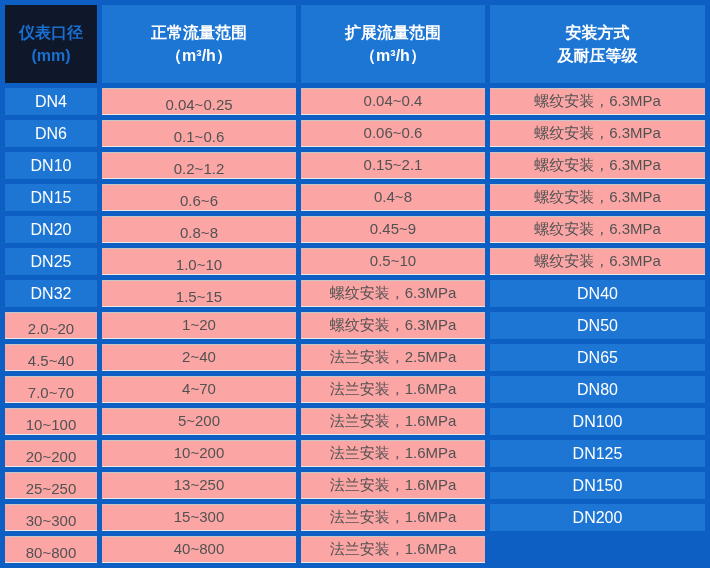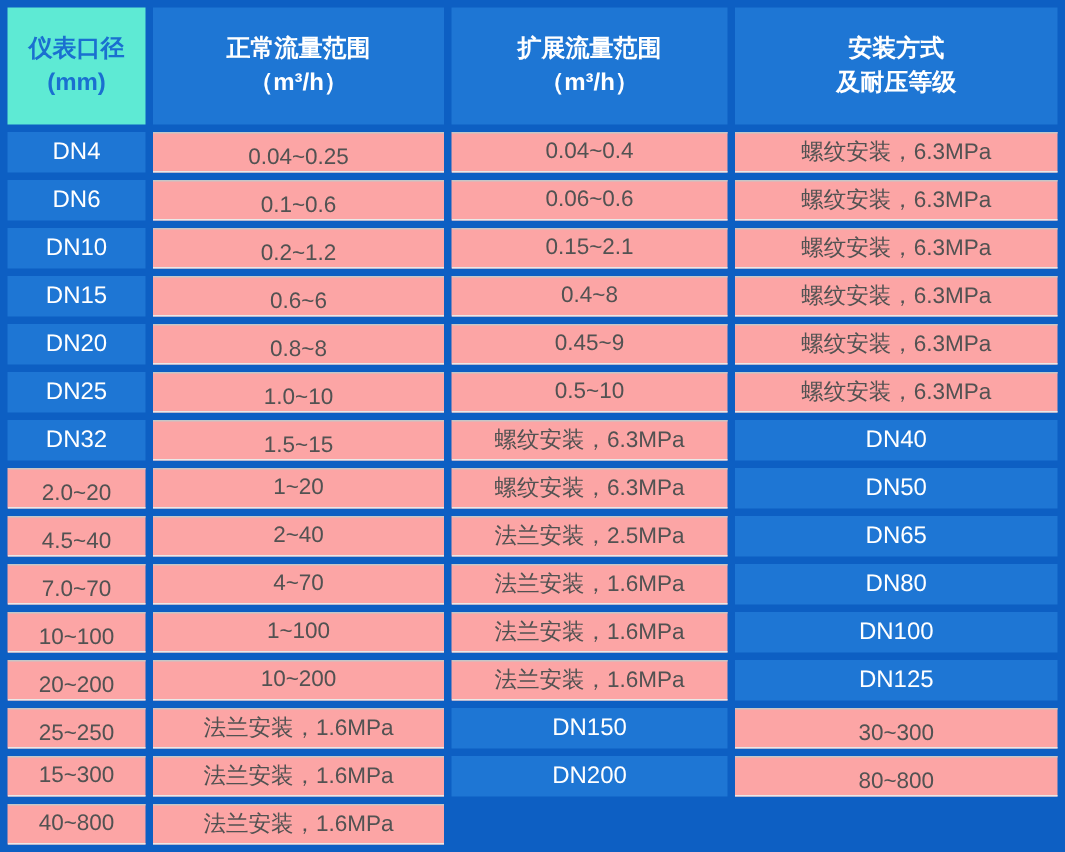--- a/index.html
+++ b/index.html
@@ -30,21 +30,21 @@
   
   .hdr {
     background: #1e76d4;
     color: #ffffff;
     font-weight: bold;
     font-size: 16px;
     line-height: 23px;
     flex-direction: column;
   }
   .hdr-first {
-    background: #5eead4;
+    background: #0f172a;
     color: #1a6fd0;
   }
   
   .rowlabel {
     background: #1e76d4;
     color: #ffffff;
     font-size: 16px;
   }
   
   .data {
@@ -122,30 +122,31 @@
   <div class="cell data upper">2~40</div>
   <div class="cell data">法兰安装，2.5MPa</div>
 
   <div class="cell rowlabel">DN65</div>
   <div class="cell data lower">7.0~70</div>
   <div class="cell data upper">4~70</div>
   <div class="cell data">法兰安装，1.6MPa</div>
 
   <div class="cell rowlabel">DN80</div>
   <div class="cell data lower">10~100</div>
-  <div class="cell data upper">1~100</div>
+  <div class="cell data upper">5~200</div>
   <div class="cell data">法兰安装，1.6MPa</div>
 
   <div class="cell rowlabel">DN100</div>
   <div class="cell data lower">20~200</div>
   <div class="cell data upper">10~200</div>
   <div class="cell data">法兰安装，1.6MPa</div>
 
   <div class="cell rowlabel">DN125</div>
   <div class="cell data lower">25~250</div>
+  <div class="cell data upper">13~250</div>
   <div class="cell data">法兰安装，1.6MPa</div>
 
   <div class="cell rowlabel">DN150</div>
   <div class="cell data lower">30~300</div>
   <div class="cell data upper">15~300</div>
   <div class="cell data">法兰安装，1.6MPa</div>
 
   <div class="cell rowlabel">DN200</div>
   <div class="cell data lower">80~800</div>
   <div class="cell data upper">40~800</div>

